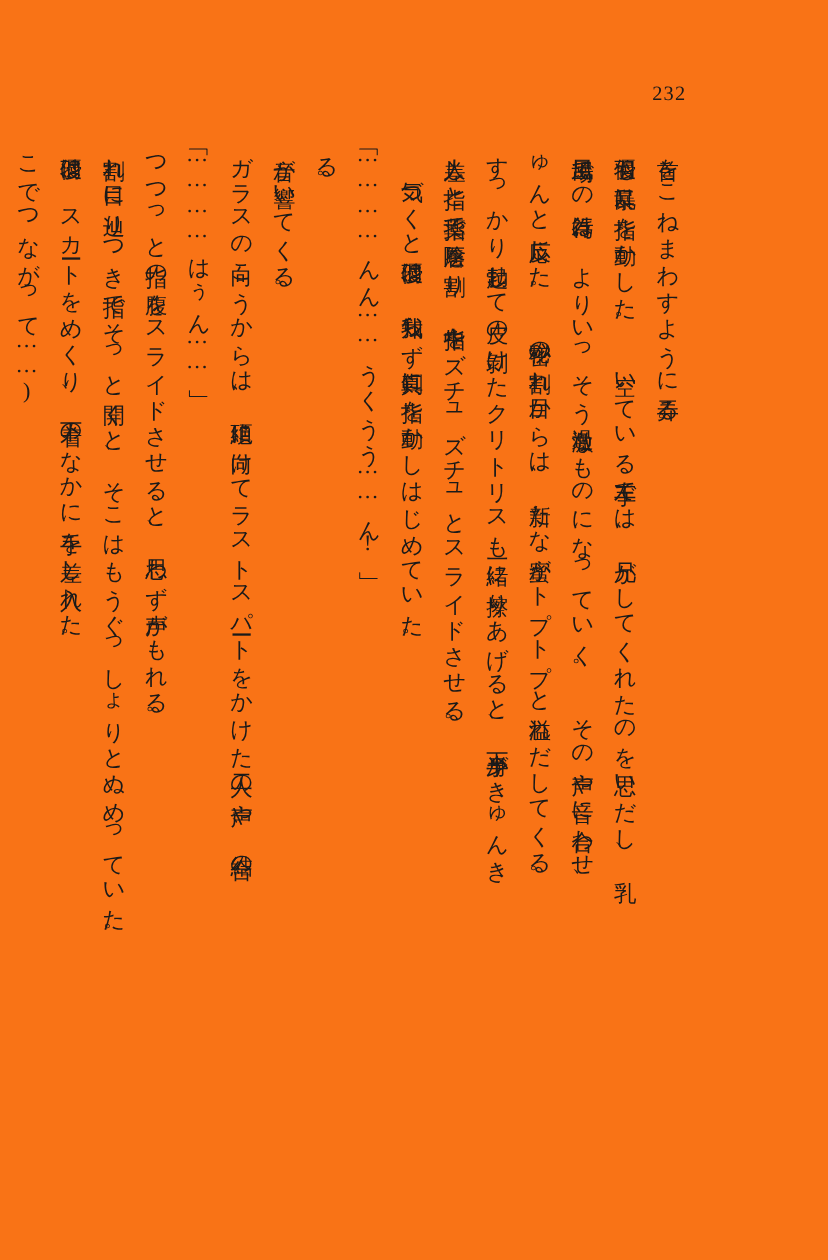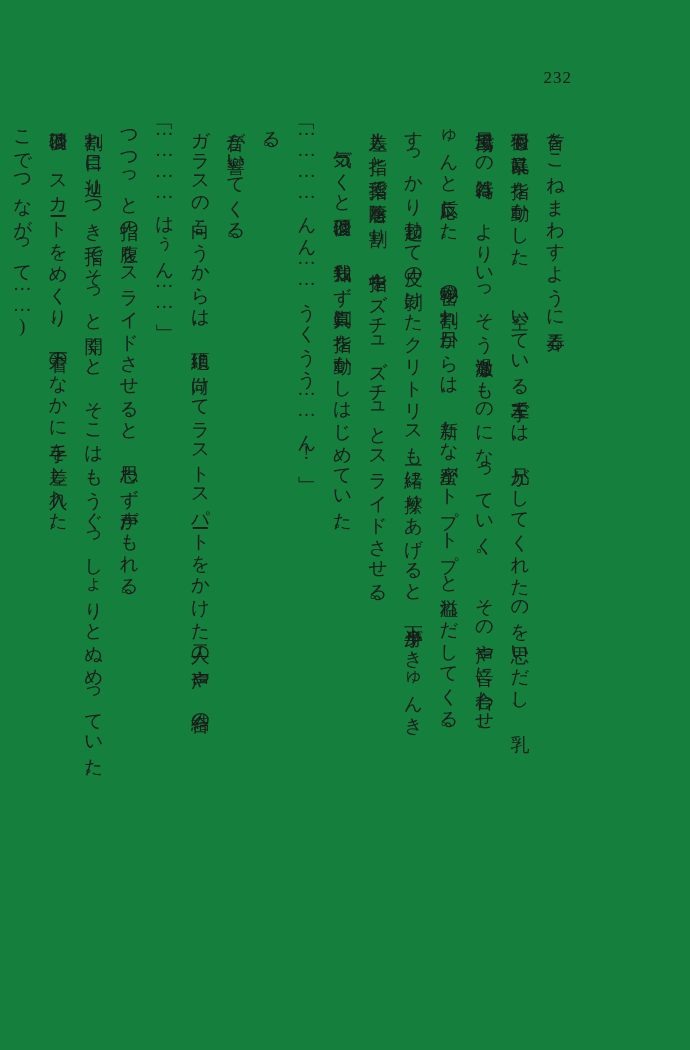--- a/index.html
+++ b/index.html
@@ -8,21 +8,21 @@
     background: #ffffff;
   }
   body {
     font-family: "Liberation Serif", "DejaVu Serif", serif;
     color: #1a1a1a;
   }
   .page {
     position: relative;
     width: 690px;
     height: 1050px;
-    background: #15803d;
+    background: #f97316;
     overflow: hidden;
   }
   .page-number {
     position: absolute;
     top: 68px;
     right: 118px;
     font-size: 17px;
     letter-spacing: 1px;
     color: #1a1a1a;
     font-family: "Liberation Serif", "DejaVu Serif", serif;

